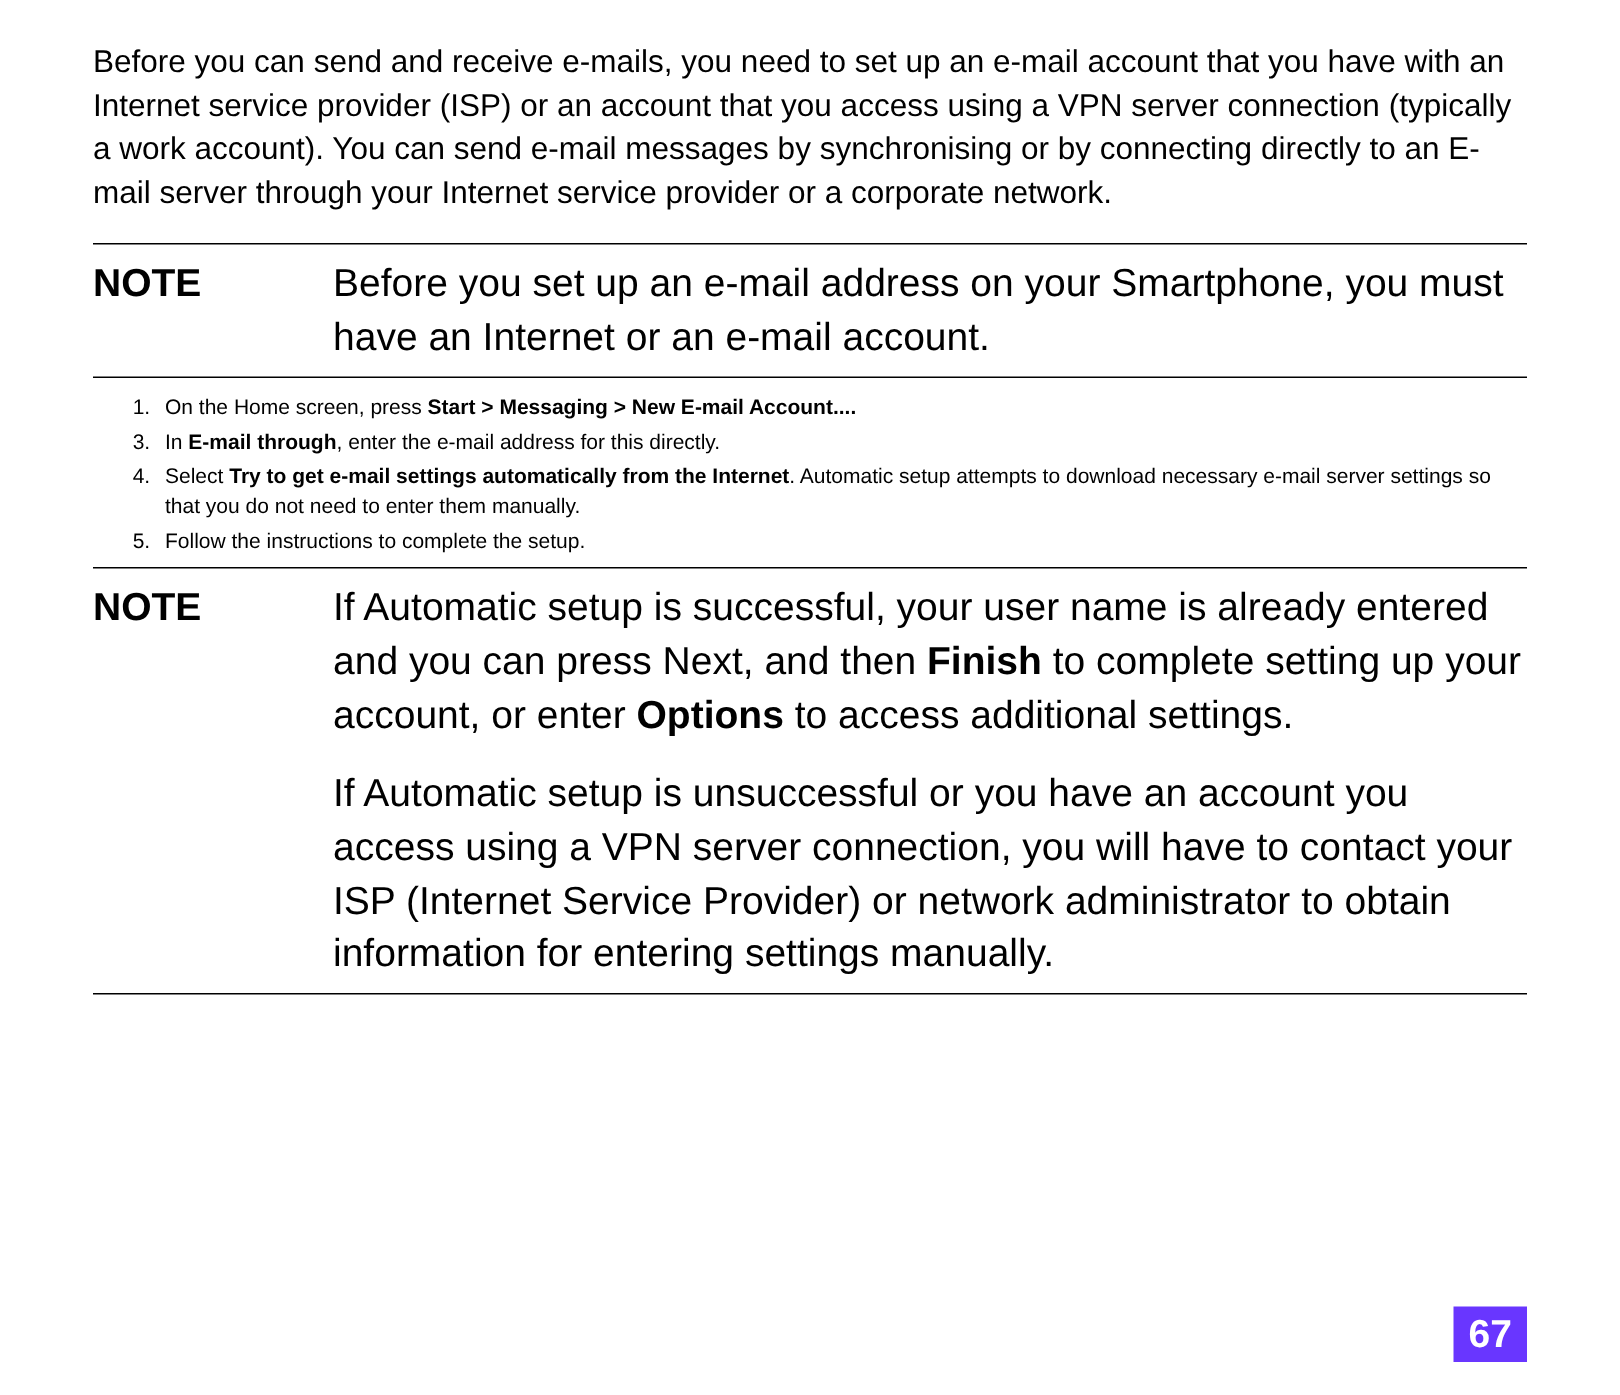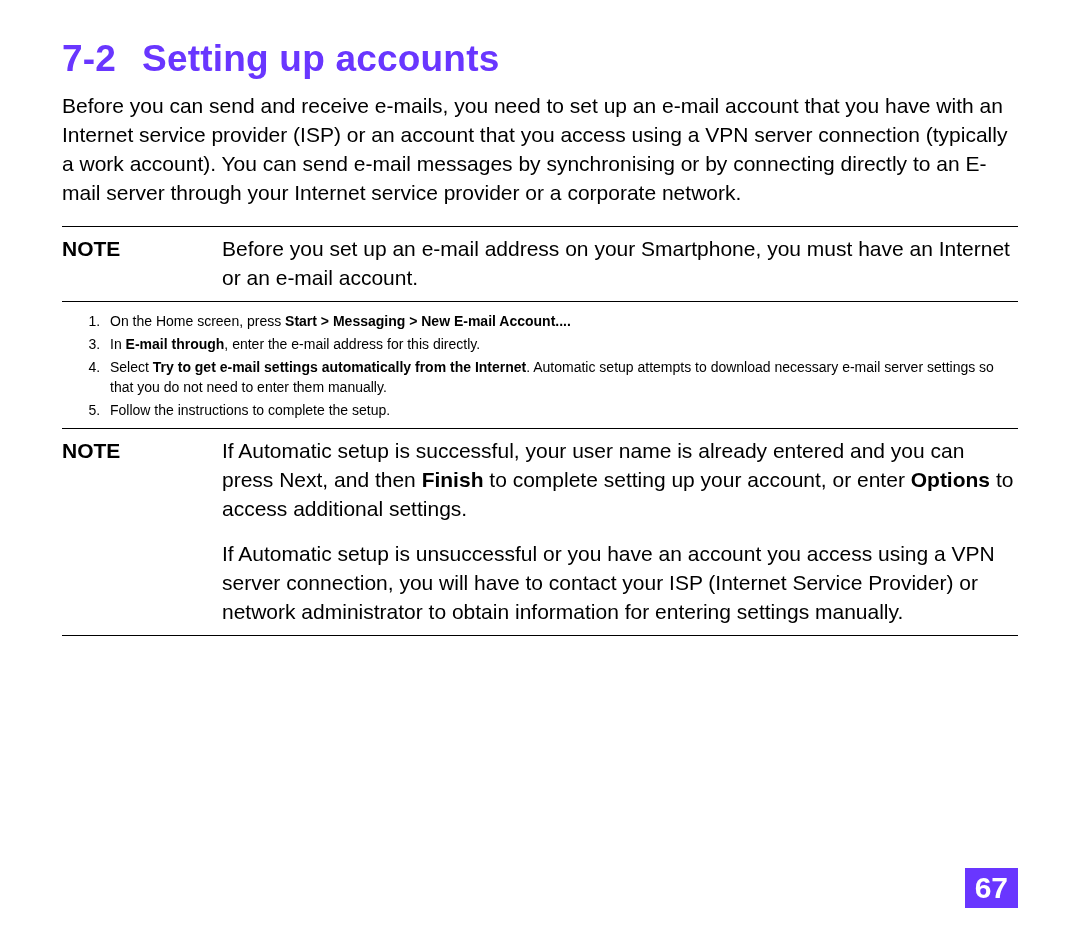--- a/index.html
+++ b/index.html
@@ -49,21 +49,21 @@
     margin: 0 0 18px 0;
   }
   .note-table {
     width: 100%;
     border-collapse: collapse;
     margin: 0 0 10px 0;
   }
   .note-table td {
     vertical-align: top;
     padding: 8px 0 8px 0;
-    font-size: 21px;
+    font-size: 26px;
     line-height: 1.38;
   }
   .note-label-cell {
     width: 160px;
     font-weight: bold;
     padding-left: 4px;
   }
   .note-rule-top td { border-top: 1px solid #000; }
   .note-rule-bottom td { border-bottom: 1px solid #000; }
   .sub-heading {
@@ -83,33 +83,30 @@
     padding-left: 6px;
   }
   .bold { font-weight: bold; }
   .page-number {
     position: absolute;
     right: 62px;
     bottom: 22px;
     background: #6936ff;
     color: #ffffff;
     font-weight: bold;
-    font-size: 30px;
+    font-size: 26px;
     padding: 3px 10px;
   }
 </style>
 </head>
 <body>
 
 <div class="page">
 
 
-  <div class="section-title">
-    <span class="section-number">7-2</span><span>Setting up accounts</span>
-  </div>
 
   <p class="body-text">Before you can send and receive e-mails, you need to set up an e-mail account that you have with an Internet service provider (ISP) or an account that you access using a VPN server connection (typically a work account). You can send e-mail messages by synchronising or by connecting directly to an E-mail server through your Internet service provider or a corporate network.</p>
 
   <table class="note-table">
     <tbody>
         <tr class="note-rule-top note-rule-bottom">
       <td class="note-label-cell">NOTE</td>
       <td>Before you set up an e-mail address on your Smartphone, you must have an Internet or an e-mail account.</td>
     </tr>
   </tbody>

